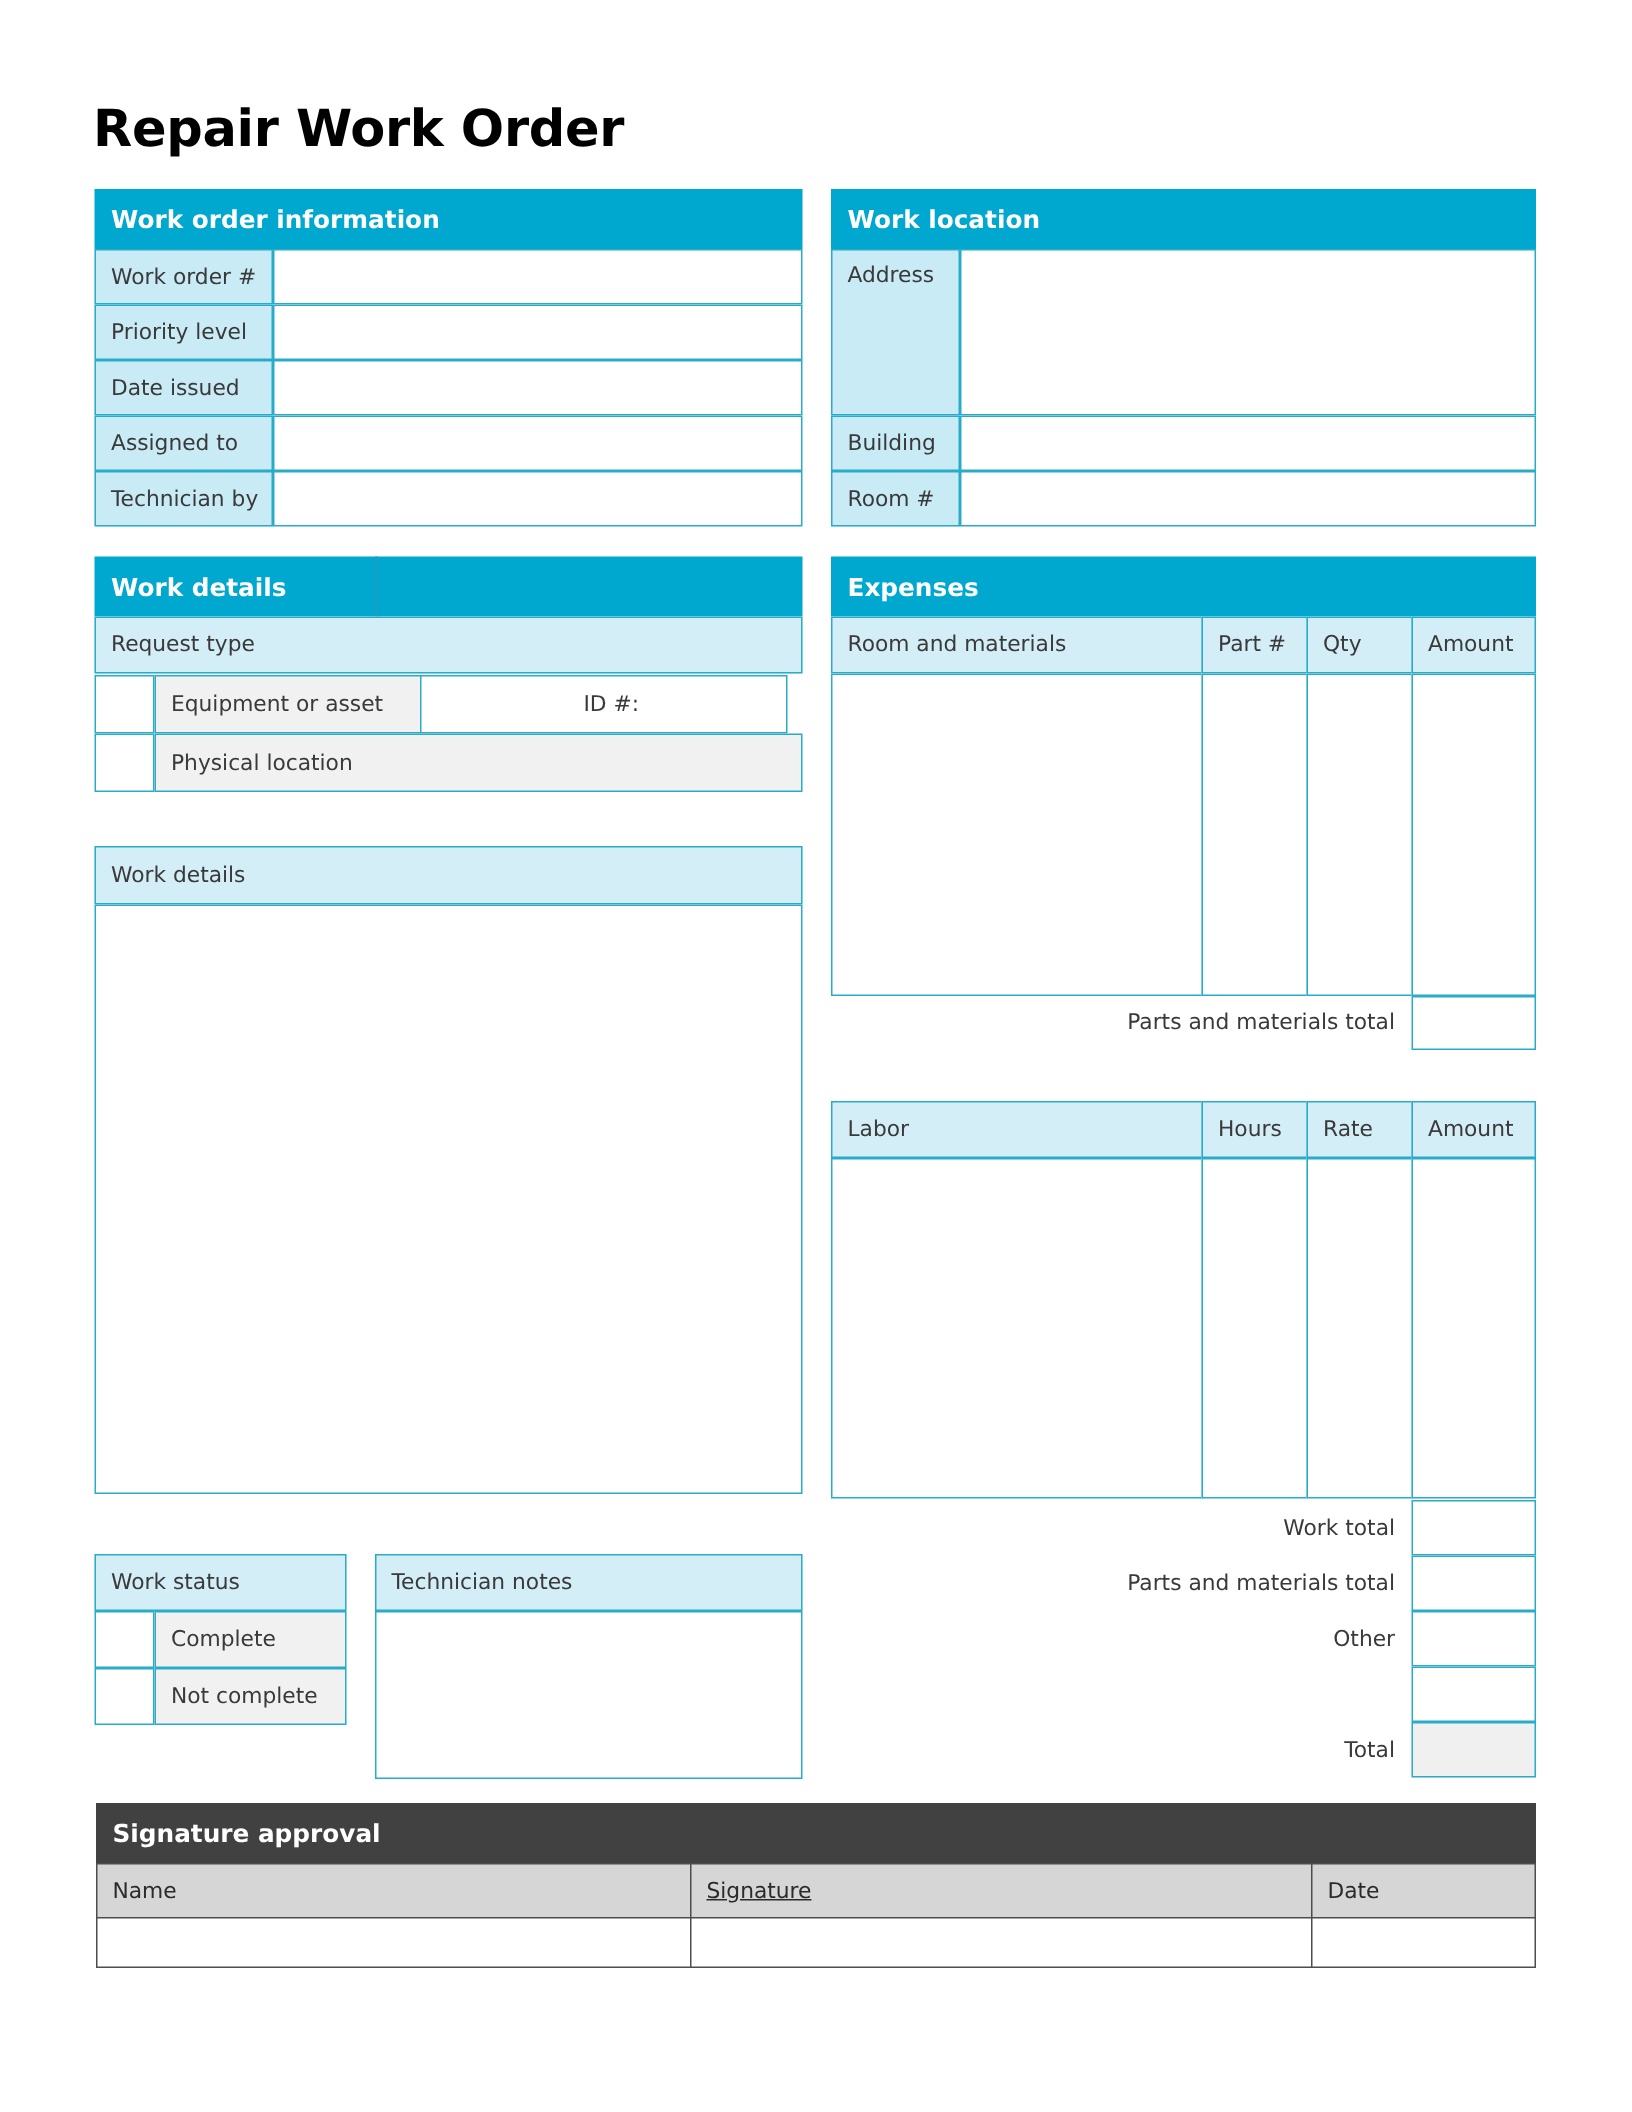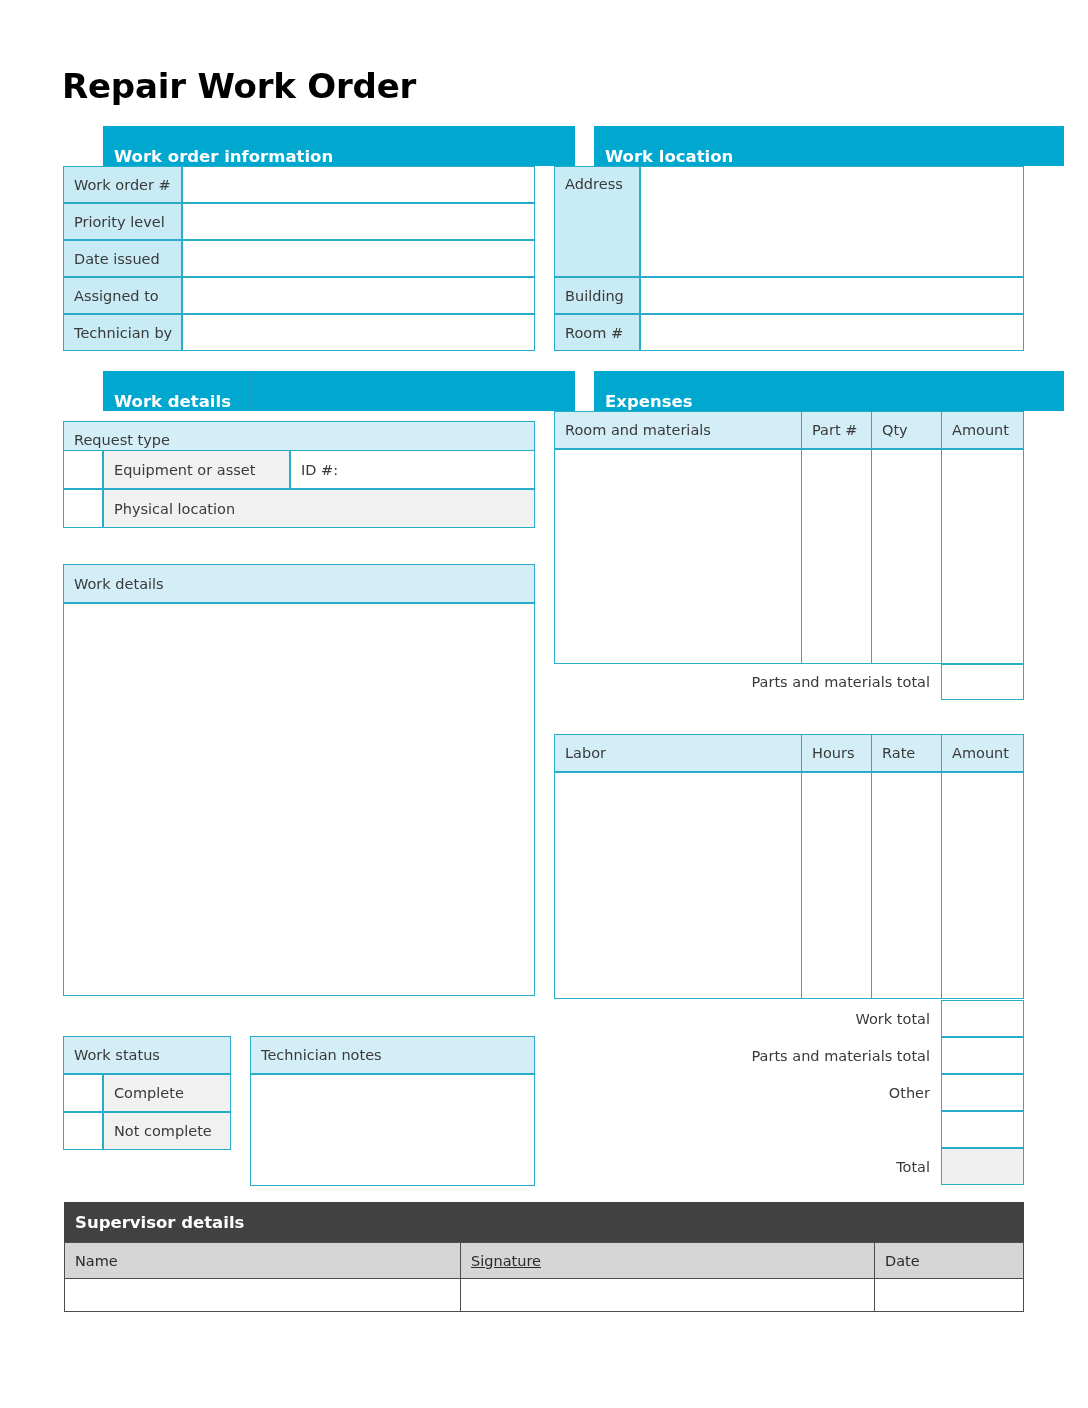--- a/index.html
+++ b/index.html
@@ -37,24 +37,23 @@
 
   
   .blk { position: absolute; box-sizing: border-box; }
 
   .sec-head {
     background: #00a7ce;
     color: #ffffff;
     font-weight: bold;
     font-size: 16.5px;
     display: flex;
-    align-items: flex-end;
+    align-items: center;
     padding-left: 11px;
     box-sizing: border-box;
-    margin-left: 40px;
   }
   .sec-head-dark {
     background: #414141;
     color: #ffffff;
     font-weight: bold;
     font-size: 16.5px;
     display: flex;
     align-items: center;
     padding-left: 11px;
     box-sizing: border-box;
@@ -138,25 +137,25 @@
   <div class="cell white" style="left:640px; top:277px; width:384px; height:37px;"></div>
 
   <div class="cell lbl" style="left:554px; top:314px; width:86px; height:37px;">Room #</div>
   <div class="cell white" style="left:640px; top:314px; width:384px; height:37px;"></div>
 
   <div class="blk sec-head" style="left:63px; top:371px; width:472px; height:40px;">
     <span>Work details</span>
   </div>
   <div class="blk" style="left:250px; top:371px; width:1.5px; height:40px; background:#1a9fc4;"></div>
 
-  <div class="cell lbl2" style="left:63px; top:421px; width:472px; height:38px;text-align:center;">Request type</div>
+  <div class="cell lbl2" style="left:63px; top:411px; width:472px; height:38px;text-align:center;">Request type</div>
 
   <div class="cell white" style="left:63px; top:450px; width:40px; height:39px;"></div>
   <div class="cell grey" style="left:103px; top:450px; width:187px; height:39px;">Equipment or asset</div>
-  <div class="cell white" style="left:290px; top:450px; width:245px; height:39px;">
+  <div class="cell white" style="left:280px; top:450px; width:245px; height:39px;justify-content:center;">
     <span>ID #:</span>
   </div>
 
   <div class="cell white" style="left:63px; top:489px; width:40px; height:39px;"></div>
   <div class="cell grey" style="left:103px; top:489px; width:432px; height:39px;">Physical location</div>
 
   <div class="cell lbl2" style="left:63px; top:564px; width:472px; height:39px;">Work details</div>
   <div class="cell white top" style="left:63px; top:603px; width:472px; height:393px;"></div>
 
   <div class="blk sec-head" style="left:554px; top:371px; width:470px; height:40px;">
@@ -205,21 +204,21 @@
   <div class="cell white" style="left:63px; top:1074px; width:40px; height:38px;"></div>
   <div class="cell grey" style="left:103px; top:1074px; width:128px; height:38px;">Complete</div>
 
   <div class="cell white" style="left:63px; top:1112px; width:40px; height:38px;"></div>
   <div class="cell grey" style="left:103px; top:1112px; width:128px; height:38px;">Not complete</div>
 
   <div class="cell lbl2" style="left:250px; top:1036px; width:285px; height:38px;">Technician notes</div>
   <div class="cell white top" style="left:250px; top:1074px; width:285px; height:112px;"></div>
 
   <div class="blk sec-head-dark" style="left:64px; top:1202px; width:960px; height:40px;">
-    <span>Supervisor details</span>
+    <span>Signature approval</span>
   </div>
 
   <div class="sup-cell hdr" style="left:64px; top:1242px; width:397px; height:37px;">Name</div>
   <div class="sup-cell hdr" style="left:460px; top:1242px; width:415px; height:37px;text-decoration:underline;">Signature</div>
   <div class="sup-cell hdr" style="left:874px; top:1242px; width:150px; height:37px;">Date</div>
 
   <div class="sup-cell" style="left:64px; top:1278px; width:397px; height:34px;"></div>
   <div class="sup-cell" style="left:460px; top:1278px; width:415px; height:34px;"></div>
   <div class="sup-cell" style="left:874px; top:1278px; width:150px; height:34px;"></div>
 

